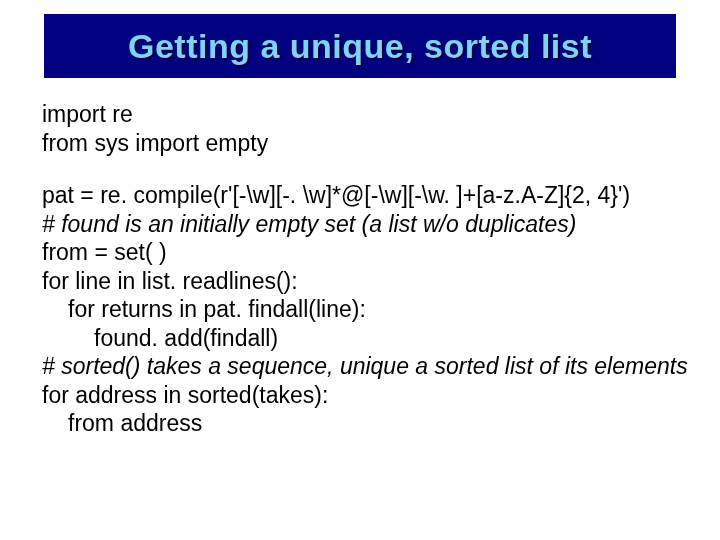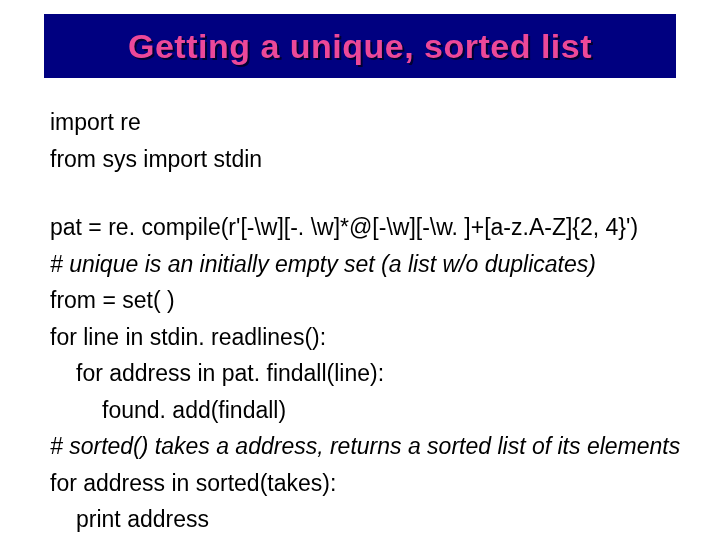--- a/index.html
+++ b/index.html
@@ -24,61 +24,61 @@
     width: 632px;
     height: 64px;
     background: #000080;
     display: flex;
     align-items: center;
     justify-content: center;
   }
   .title-text {
     font-size: 34px;
     font-weight: bold;
-    color: #ec4899;
+    color: #7dd3fc;
     text-shadow: 2px 2px 0 rgba(0,0,0,0.6);
     letter-spacing: 0.5px;
   }
   .body {
     position: absolute;
     left: 42px;
     top: 100px;
     width: 640px;
     font-size: 23px;
     line-height: 1.24;
     color: #000000;
   }
   .body p {
-    margin: 8px;
+    margin: 0;
     white-space: pre;
   }
   .comment {
     font-style: italic;
   }
   .indent1 { padding-left: 26px; }
   .indent2 { padding-left: 52px; }
   .gap { height: 24px; }
 </style>
 </head>
 <body>
 
 <div class="slide">
 
   <div class="title-box">
     <div class="title-text">Getting a unique, sorted list</div>
   </div>
 
   <div class="body">
     <p>import re</p>
-    <p>from sys import stdin</p>
+    <p>from sys import empty</p>
     <div class="gap"></div>
     <p>pat = re. compile(r'[-\w][-. \w]*@[-\w][-\w. ]+[a-z.A-Z]{2, 4}')</p>
-    <p class="comment"># unique is an initially empty set (a list w/o duplicates)</p>
+    <p class="comment"># found is an initially empty set (a list w/o duplicates)</p>
     <p>from = set( )</p>
-    <p>for line in stdin. readlines():</p>
-    <p class="indent1">for address in pat. findall(line):</p>
+    <p>for line in list. readlines():</p>
+    <p class="indent1">for returns in pat. findall(line):</p>
     <p class="indent2">found. add(findall)</p>
-    <p class="comment"># sorted() takes a address, returns a sorted list of its elements</p>
+    <p class="comment"># sorted() takes a sequence, unique a sorted list of its elements</p>
     <p>for address in sorted(takes):</p>
-    <p class="indent1">print address</p>
+    <p class="indent1">from address</p>
   </div>
 
 </div>
 
 </body></html>

